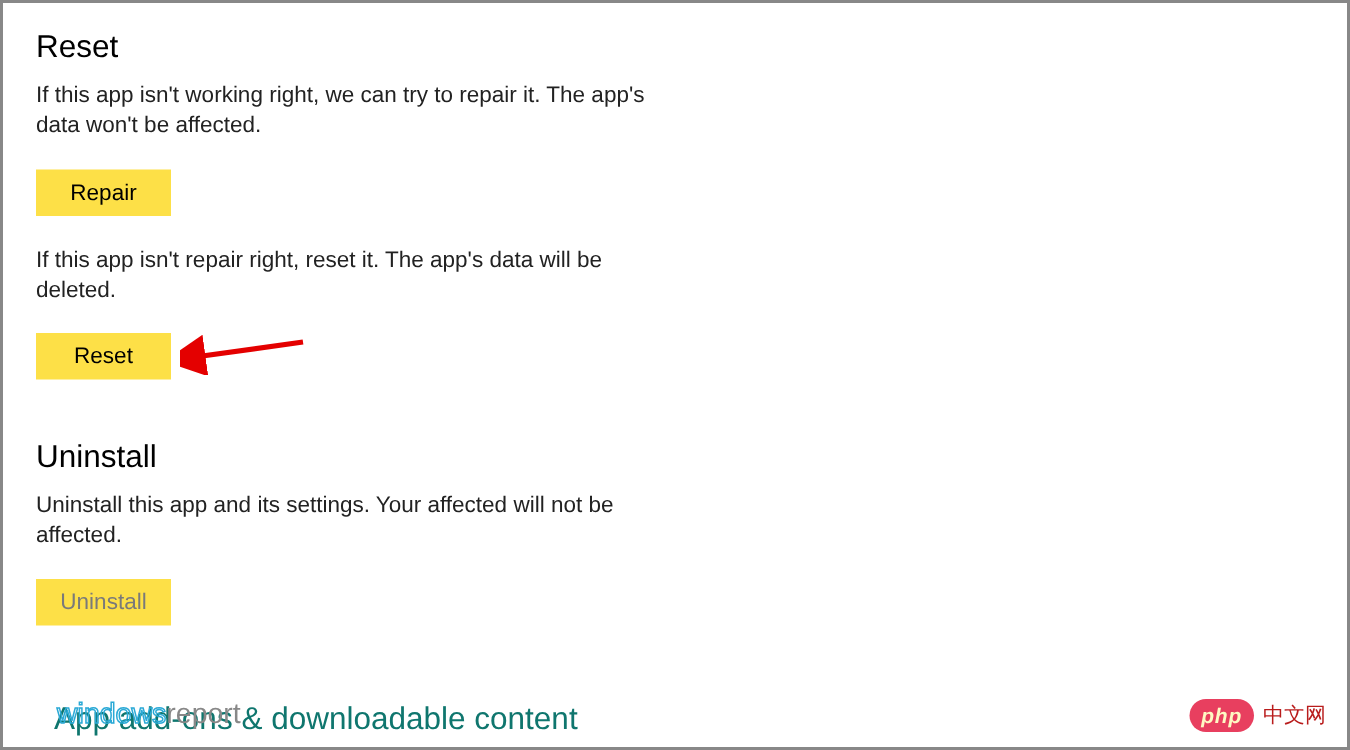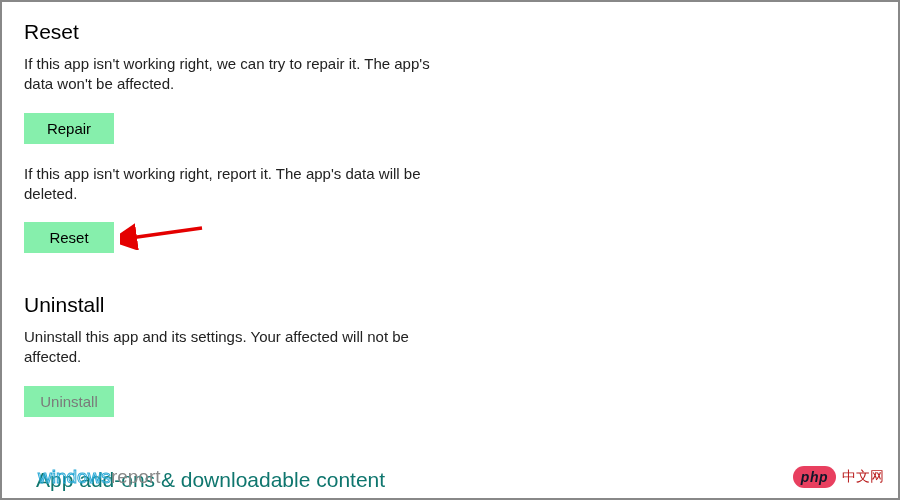--- a/index.html
+++ b/index.html
@@ -27,21 +27,21 @@
     }
     p.section-description {
       font-size: 15px;
       color: #222222;
       max-width: 420px;
       line-height: 1.35;
       margin-bottom: 18px;
     }
     .btn {
       display: inline-block;
-      background: #86efac;
+      background: #fde047;
       border: none;
       color: #000000;
       font-size: 15px;
       padding: 7px 0;
       width: 90px;
       text-align: center;
       font-family: inherit;
       cursor: pointer;
     }
     .btn-disabled {
@@ -89,21 +89,21 @@
     .watermark-right {
       position: absolute;
       right: 14px;
       bottom: 10px;
       display: flex;
       align-items: center;
       pointer-events: none;
     }
     .php-badge {
       background: #e83f5f;
-      color: #0f172a;
+      color: #fef9c3;
       font-weight: 700;
       font-size: 14px;
       padding: 3px 8px;
       border-radius: 12px;
       font-style: italic;
       margin-right: 6px;
       letter-spacing: 0.5px;
     }
     .php-text {
       color: #b91c1c;
@@ -113,21 +113,21 @@
 </head>
 <body>
 
 <div class="content">
   <h2 class="section-heading">Reset</h2>
   <p class="section-description">If this app isn't working right, we can try to repair it. The app's data won't be affected.</p>
   <button class="btn">Repair</button>
 
   <div class="block-gap"></div>
 
-  <p class="section-description">If this app isn't working right, report it. The app's data will be deleted.</p>
+  <p class="section-description">If this app isn't repair right, reset it. The app's data will be deleted.</p>
   <button class="btn">Reset</button>
 
   <div class="uninstall-block">
     <h2 class="section-heading">Uninstall</h2>
     <p class="section-description">Uninstall this app and its settings. Your affected will not be affected.</p>
     <button class="btn btn-disabled">Uninstall</button>
   </div>
 </div>
 
 <h2 class="bottom-heading">App add-ons &amp; downloadable content</h2>

